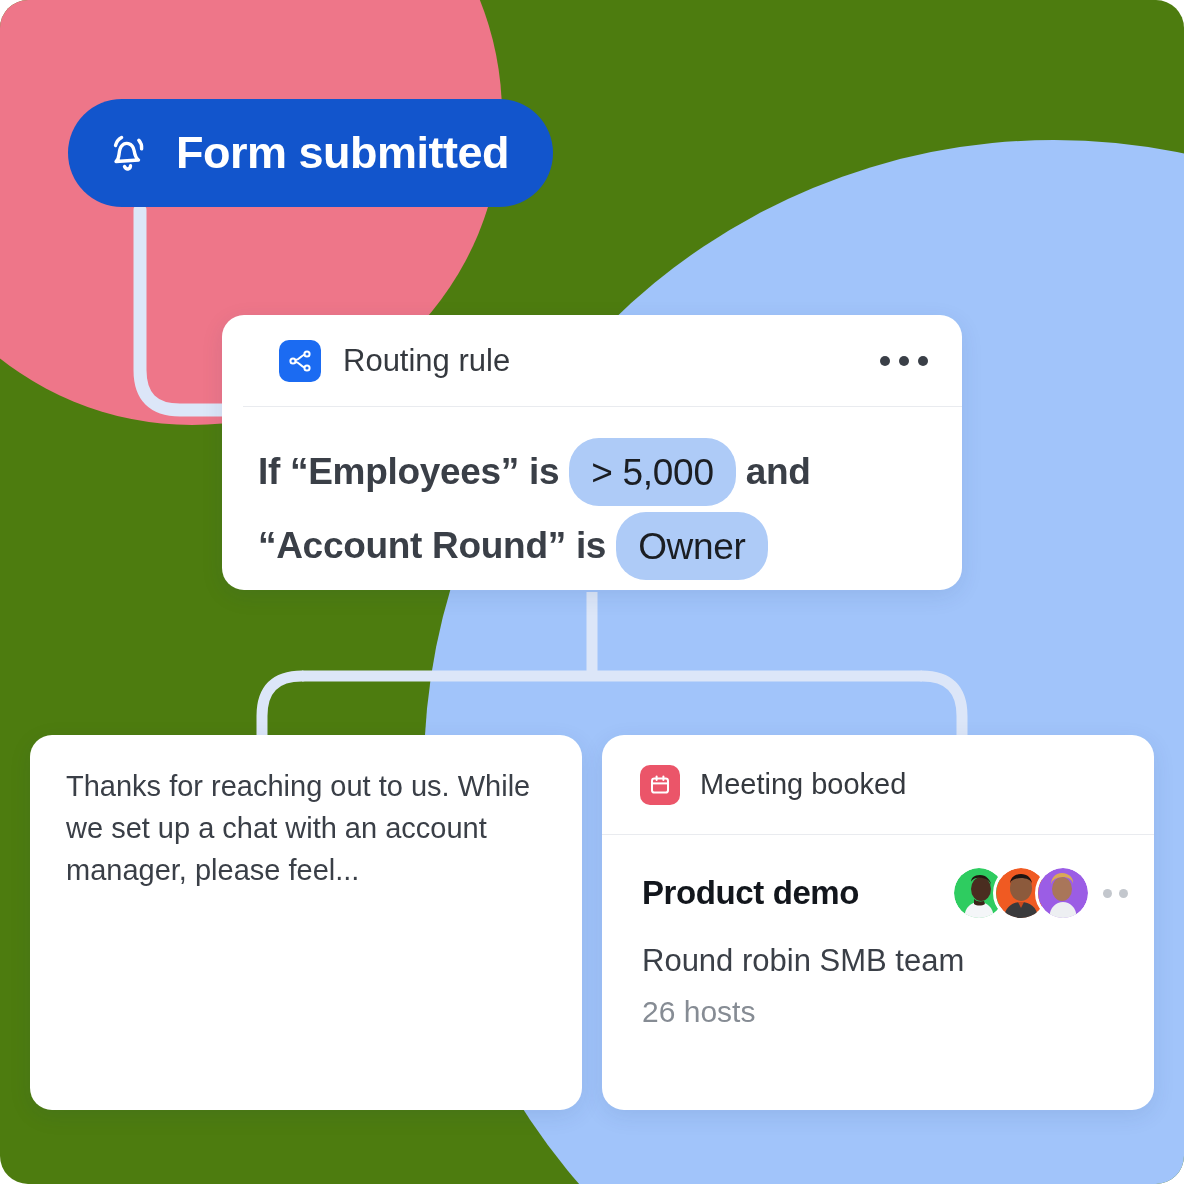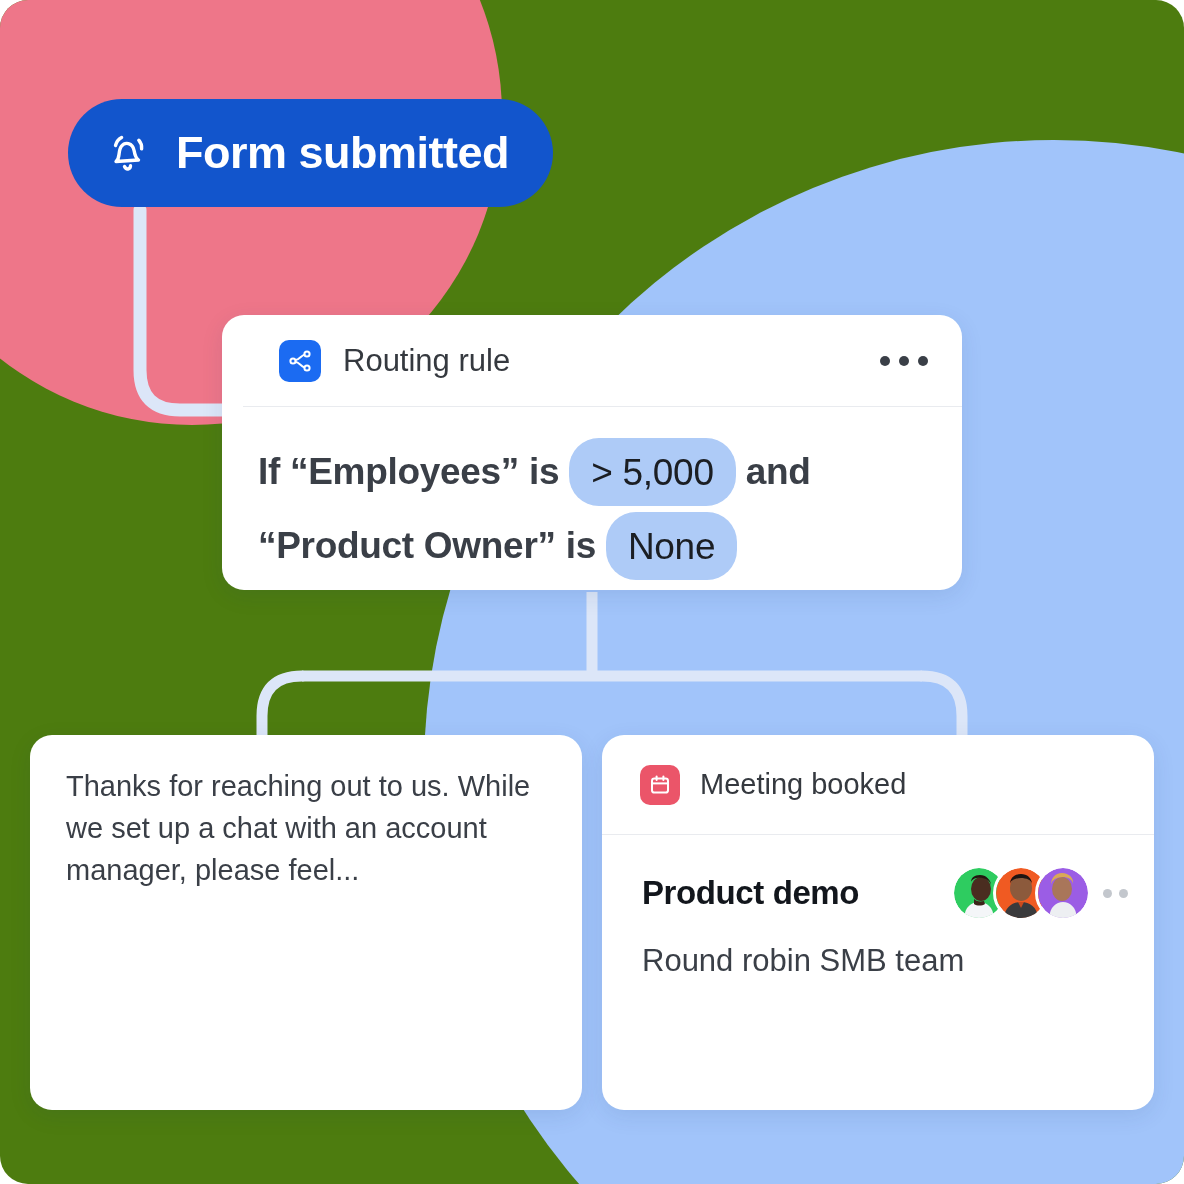--- a/index.html
+++ b/index.html
@@ -307,23 +307,23 @@
     </div>
     <div class="rule-body">
       <div class="rule-line">
         <span class="txt">If “Employees” is</span>
         <span class="txt">&nbsp;</span>
         <span class="chip">&gt; 5,000</span>
         <span class="txt">&nbsp;</span>
         <span class="txt">and</span>
       </div>
       <div class="rule-line">
-        <span class="txt">“Product Owner” is</span>
+        <span class="txt">“Account Round” is</span>
         <span class="txt">&nbsp;</span>
-        <span class="chip">None</span>
+        <span class="chip">Owner</span>
       </div>
     </div>
   </div>
 
   <div class="card" id="email-card">
     <div class="email-body">
       <p class="email-paragraph">Thanks for reaching out to us. While we set up a chat with an account manager, please feel...</p>
     </div>
   </div>
 
@@ -369,16 +369,17 @@
               <path d="M13 17 C14 7 34 6 35 16 C36 10 31 5 24 5 C17 5 13 10 13 17 Z" fill="#D9A857"></path>
             </svg>
           </span>
           <span class="overflow-dots">
             <span></span>
               <span></span>
           </span>
         </span>
       </div>
       <div class="meeting-sub">Round robin SMB team</div>
+      <div class="meeting-hosts">26 hosts</div>
     </div>
   </div>
 
 </div>
 
 </body></html>

